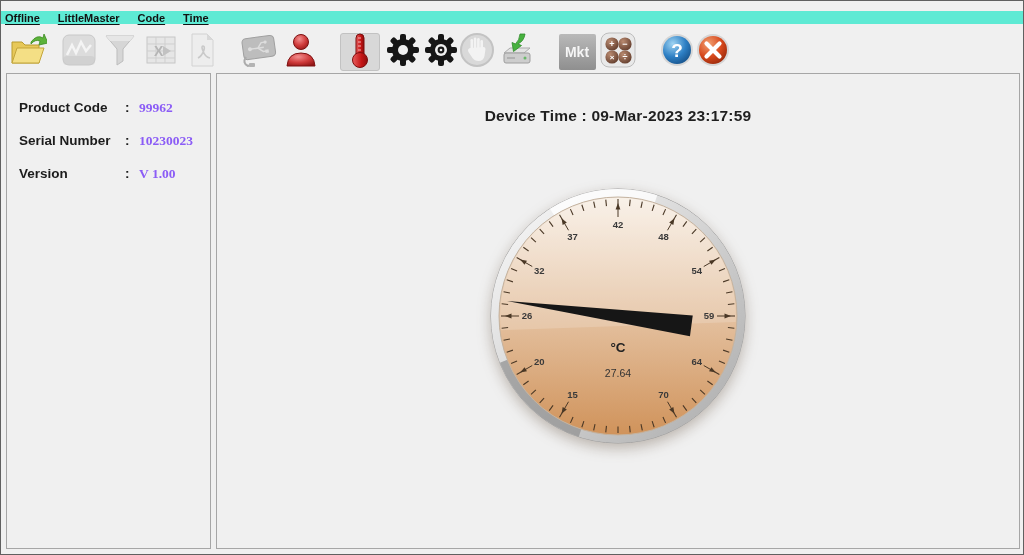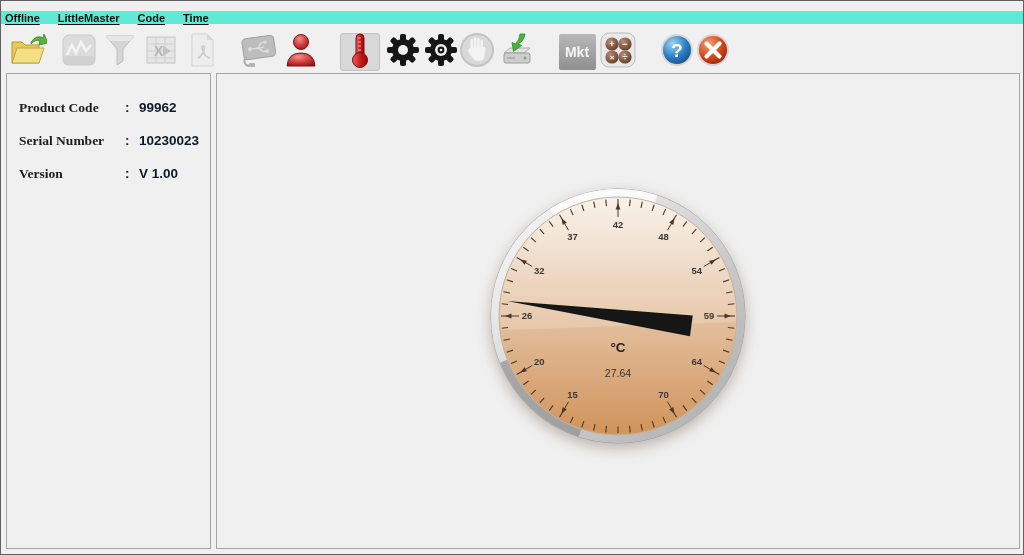--- a/index.html
+++ b/index.html
@@ -29,23 +29,23 @@
   .tb.selected{background:#d8d8d8;border:1px solid #c2c2c2;border-radius:3px;box-sizing:border-box;}
   .mkt-btn{background:linear-gradient(#b9b9b9,#8f8f8f);border-radius:2px;width:37px;height:36px;}
   .mkt-btn span{color:#f5f5f5;font-size:14px;font-weight:bold;}
   
   .left-panel{position:absolute;left:5px;top:72px;width:205px;height:476px;background:#f0f0f0;
     border:1px solid #a6a6a6;box-sizing:border-box;}
   .main-panel{position:absolute;left:215px;top:72px;width:804px;height:476px;background:#f0f0f0;
     border:1px solid #a6a6a6;box-sizing:border-box;}
   .field-row{display:flex;padding-left:12px;margin-top:17px;font-size:13.5px;font-weight:bold;color:#1c1c1c;}
   .field-row:first-child{margin-top:26px;}
-  .field-label{width:106px;font-family:Liberation Serif, serif;}
+  .field-label{width:106px;}
   .field-sep{width:14px;color:#1c1c1c;}
-  .field-value{color:#0f172a;}
+  .field-value{color:#8b5cf6;font-family:Liberation Serif, serif;}
   .device-time{margin-top:33px;text-align:center;font-size:15.5px;font-weight:bold;color:#1f1f1f;letter-spacing:.2px;}
   .gauge-wrap{position:absolute;left:271px;top:112px;width:260px;height:260px;}
   .gauge-wrap svg{filter:drop-shadow(0 5px 7px rgba(90,70,50,.35));}
   .battery-row{position:absolute;left:323px;top:411px;display:flex;align-items:center;}
   .battery-bar{display:flex;width:162px;height:25px;}
   .battery-seg{flex:1;margin-right:2px;box-sizing:border-box;}
   .battery-seg:last-child{margin-right:0;}
   .battery-label{margin-left:14px;font-size:10.5px;font-weight:bold;color:#222;}
 </style>
 </head>
@@ -303,20 +303,21 @@
       <span class="field-value">10230023</span>
     </div>
     <div class="field-row">
       <span class="field-label">Version</span>
       <span class="field-sep">:</span>
       <span class="field-value">V 1.00</span>
     </div>
   </div>
 
   <div class="main-panel">
+    <div class="device-time">Device Time : 09-Mar-2023 23:17:59</div>
 
     <div class="gauge-wrap">
       <svg id="gauge-dial" width="260" height="260" viewBox="0 0 260 260">
         <defs>
           <linearGradient id="ringGrad" x1="0" y1="0" x2="1" y2="1">
             <stop offset="0%" stop-color="#fbfbfb"></stop>
               <stop offset="100%" stop-color="#ababab"></stop>
           </linearGradient>
           <linearGradient id="faceGrad" x1="0" y1="0" x2="0" y2="1">
             <stop id="face-top" offset="0%" stop-color="#f8efe5"></stop>

